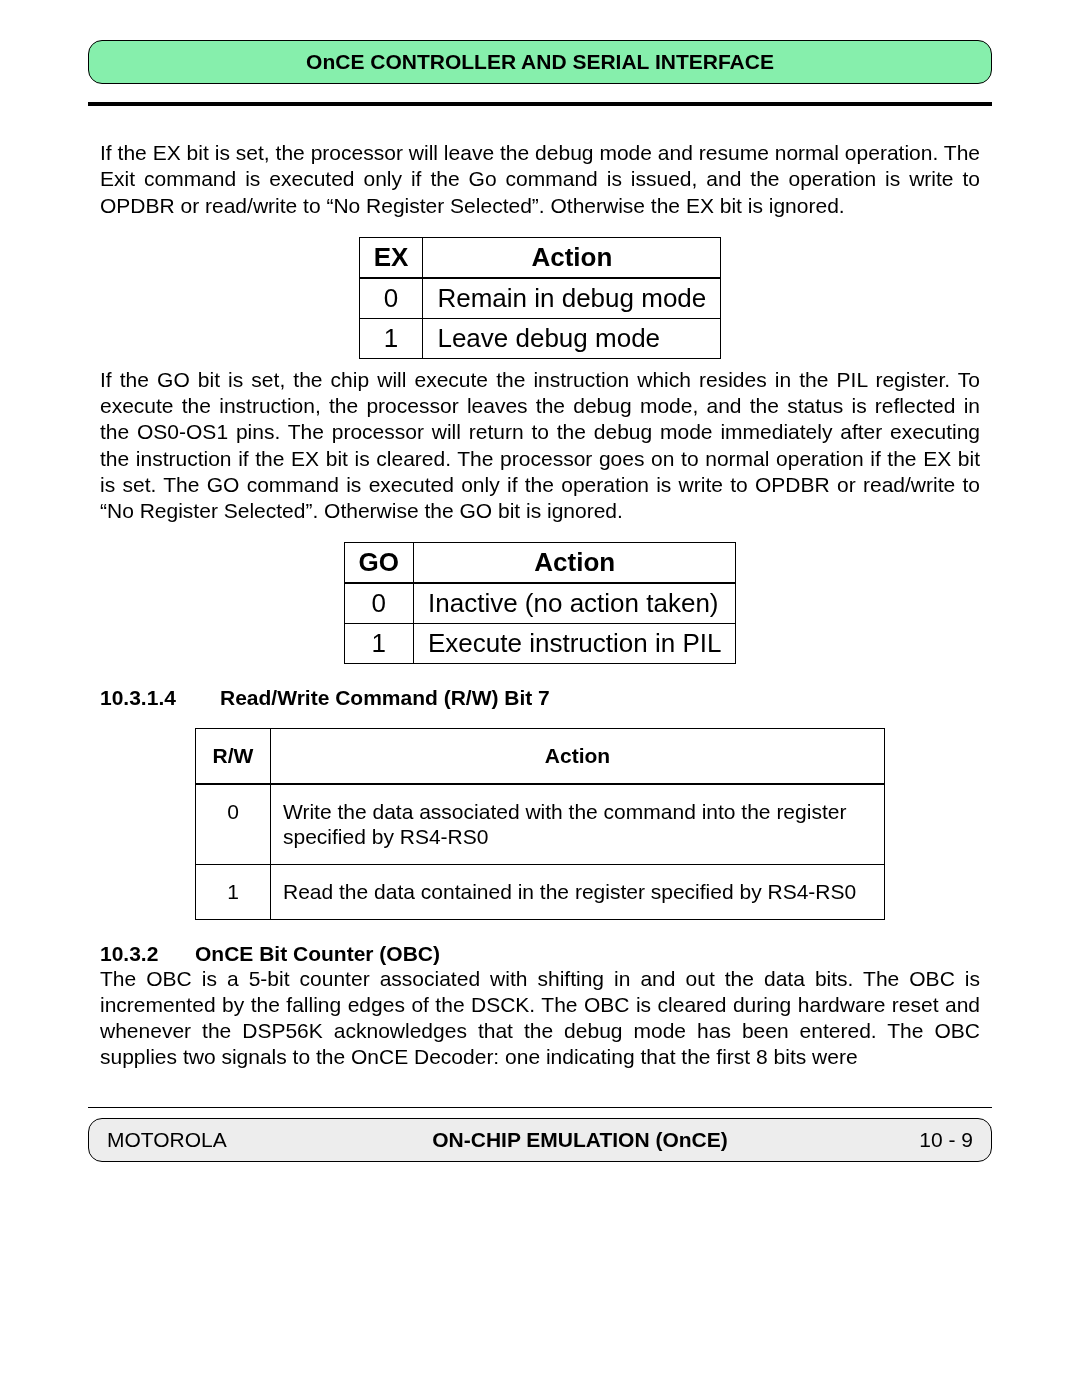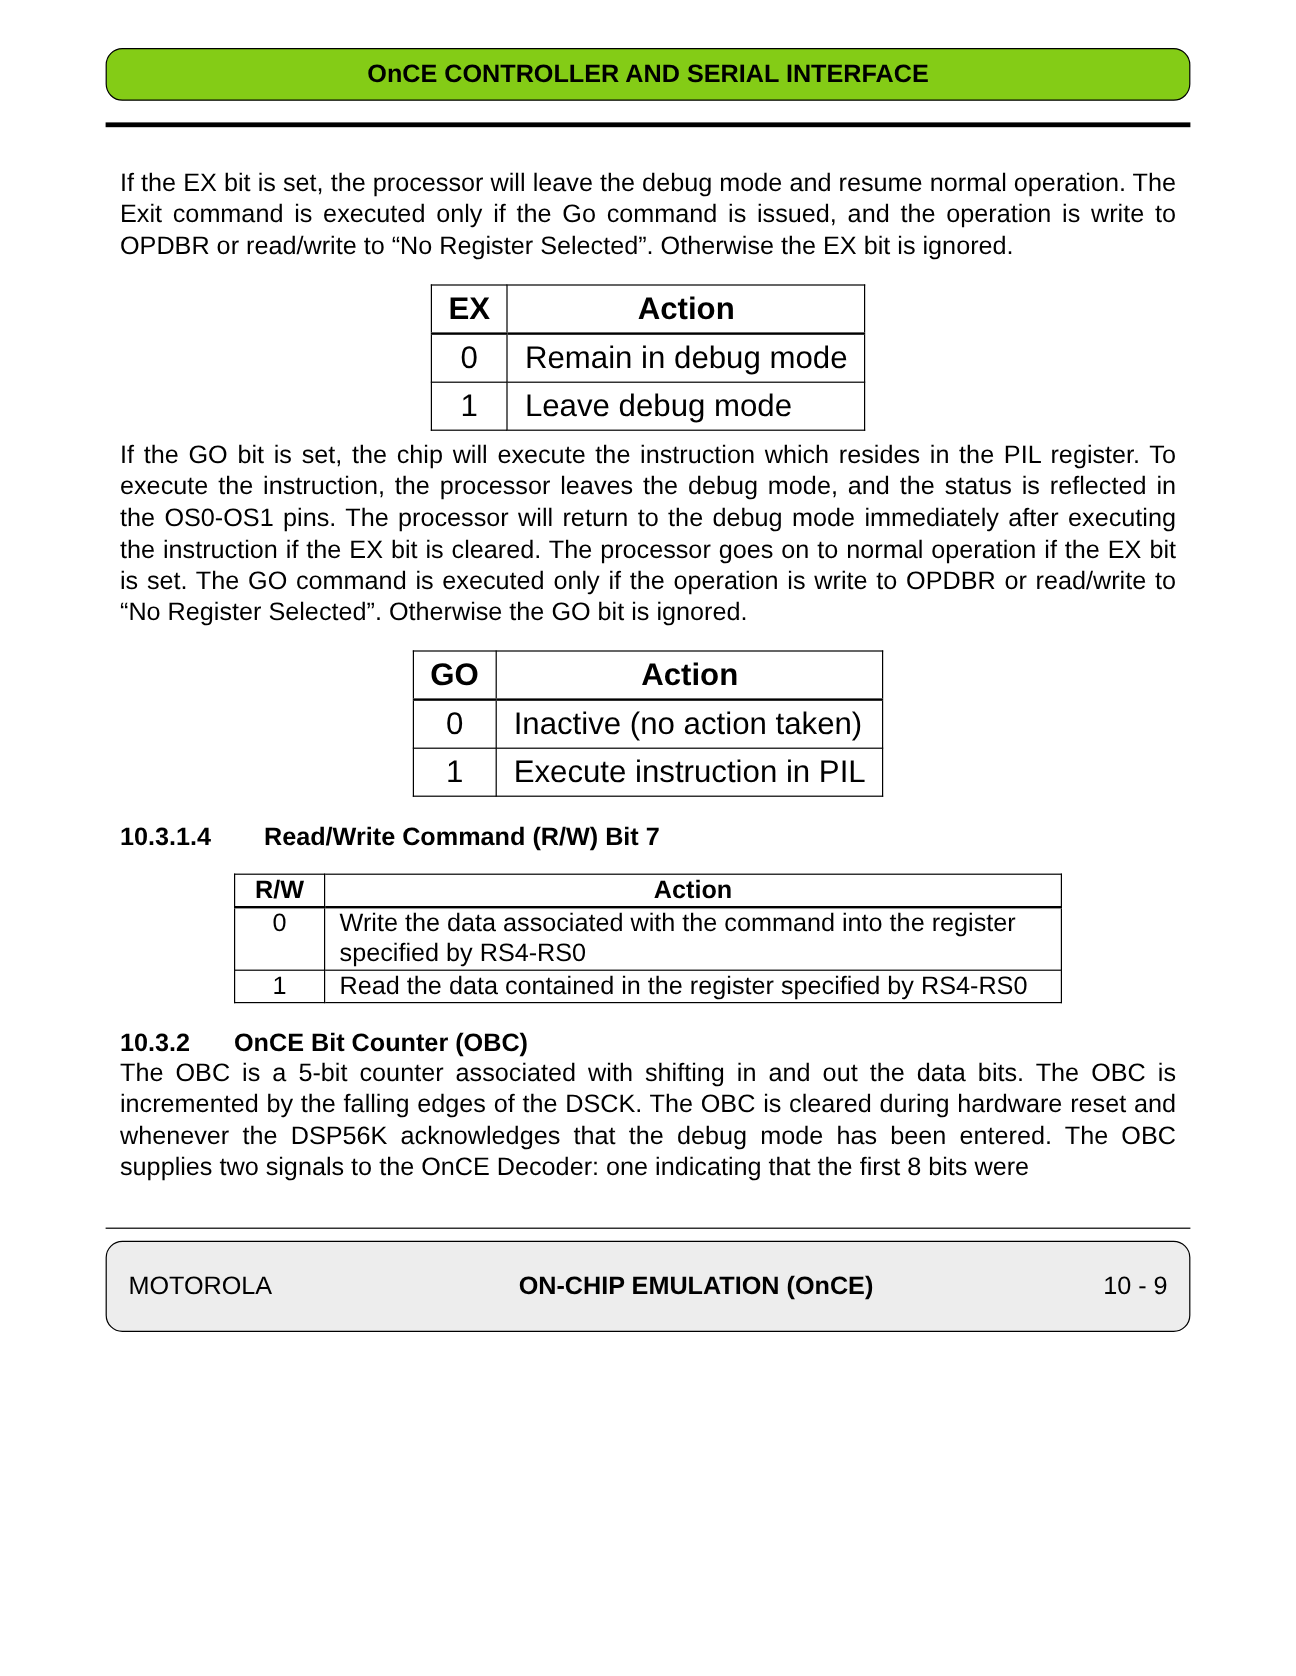--- a/index.html
+++ b/index.html
@@ -13,21 +13,21 @@
   .page {
     width: 1080px;
     margin: 0 auto;
     padding: 40px 0 30px 0;
     box-sizing: border-box;
   }
   .header-pill {
     margin: 0 88px;
     border: 1px solid #000;
     border-radius: 14px;
-    background: #84cc16;
+    background: #86efac;
     text-align: center;
     font-weight: bold;
     font-size: 21px;
     padding: 9px 0;
   }
   .rule-thick {
     margin: 18px 88px 0 88px;
     border-top: 4px solid #000;
   }
   .content {
@@ -71,21 +71,21 @@
     text-align: center;
   }
   table.rw-table {
     border-collapse: collapse;
     margin: 18px auto 8px auto;
     width: 690px;
   }
   table.rw-table th,
   table.rw-table td {
     border: 1px solid #000;
-    padding: 0 12px;
+    padding: 14px 12px;
     font-size: 21px;
     text-align: left;
     vertical-align: top;
     line-height: 1.22;
   }
   table.rw-table th {
     font-weight: bold;
     text-align: center;
     border-bottom: 2.5px solid #000;
   }
@@ -95,21 +95,21 @@
   }
   .footer-rule {
     margin: 36px 88px 0 88px;
     border-top: 1.5px solid #000;
   }
   .footer-pill {
     margin: 10px 88px 0 88px;
     border: 1px solid #000;
     border-radius: 14px;
     background: #ededed;
-    padding: 25px 18px;
+    padding: 9px 18px;
     display: flex;
     justify-content: flex-start;
     align-items: center;
     font-size: 21px;
   }
   .footer-pill .center {
     font-weight: bold;
     text-align: center;
     flex: 1;
   }

